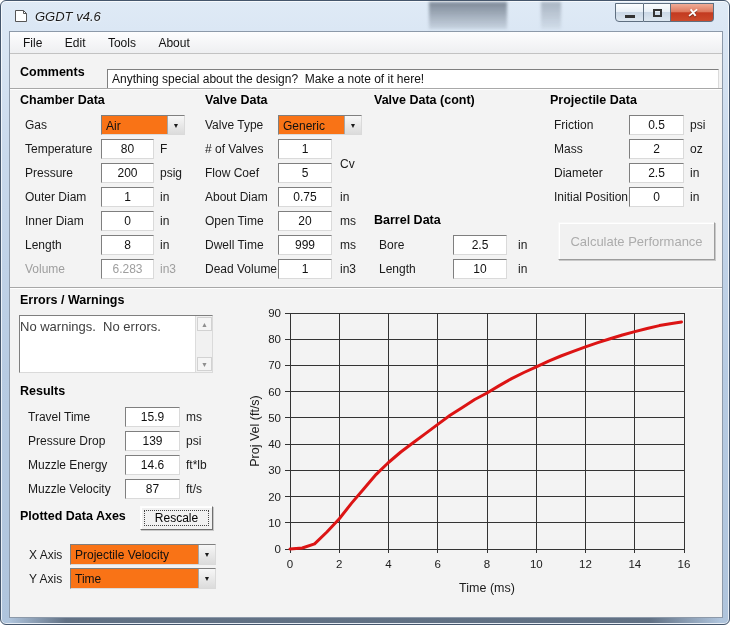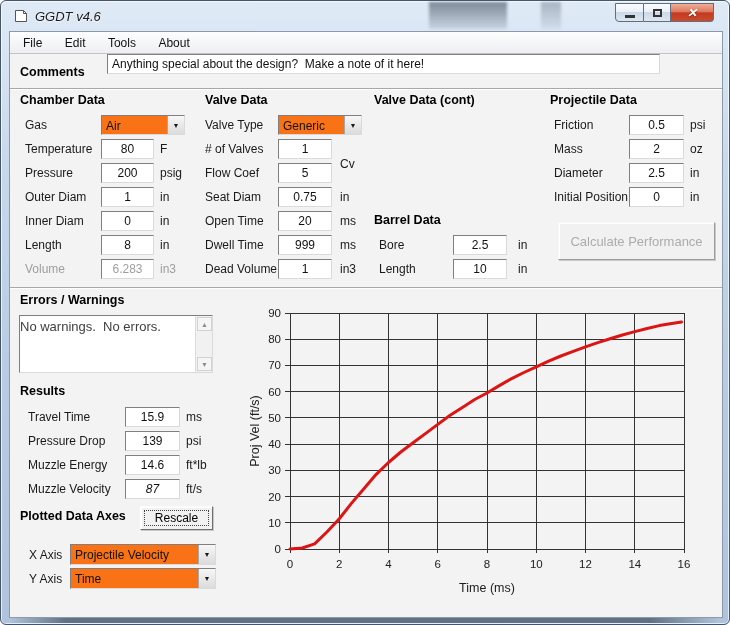--- a/index.html
+++ b/index.html
@@ -91,21 +91,21 @@
 
   <div class="client">
     <div class="menubar">
       <span class="menu-item">File</span>
       <span class="menu-item">Edit</span>
       <span class="menu-item">Tools</span>
       <span class="menu-item">About</span>
     </div>
 
     <span class="hdr" style="left:10px;top:33px">Comments</span>
-    <input class="tin left" style="left: 97px; top: 22px; width: 553px;" value="Anything special about the design?  Make a note of it here!">
+    <input class="tin left" style="left: 97px; top: 37px; width: 612px;" value="Anything special about the design?  Make a note of it here!">
 
     <div class="sep" style="top:56px"></div>
 
     <span class="hdr" style="left:10px;top:61px">Chamber Data</span>
     <span class="hdr" style="left:195px;top:61px">Valve Data</span>
     <span class="hdr" style="left:364px;top:61px">Valve Data (cont)</span>
     <span class="hdr" style="left:540px;top:61px">Projectile Data</span>
 
     <span class="lbl" style="left:15px;top:86px">Gas</span>
     <div class="combo" style="left:91px;top:83px;width:84px">
@@ -134,21 +134,21 @@
     <span class="lbl" style="left:195px;top:86px">Valve Type</span>
     <div class="combo" style="left:268px;top:83px;width:84px">
       <span class="combo-text">Generic</span>
       <span class="combo-btn">▼</span>
     </div>
     <span class="lbl" style="left:195px;top:110px"># of Valves</span>
     <input class="tin" style="left: 268px; top: 107px; width: 54px;" value="1">
     <span class="lbl" style="left:195px;top:134px">Flow Coef</span>
     <input class="tin" style="left: 268px; top: 131px; width: 54px;" value="5">
     <span class="lbl" style="left:330px;top:125px">Cv</span>
-    <span class="lbl" style="left:195px;top:158px">Seat Diam</span>
+    <span class="lbl" style="left:195px;top:158px">About Diam</span>
     <input class="tin" style="left: 268px; top: 155px; width: 54px;" value="0.75">
     <span class="lbl" style="left:330px;top:158px">in</span>
     <span class="lbl" style="left:195px;top:182px">Open Time</span>
     <input class="tin" style="left: 268px; top: 179px; width: 54px;" value="20">
     <span class="lbl" style="left:330px;top:182px">ms</span>
     <span class="lbl" style="left:195px;top:206px">Dwell Time</span>
     <input class="tin" style="left: 268px; top: 203px; width: 54px;" value="999">
     <span class="lbl" style="left:330px;top:206px">ms</span>
     <span class="lbl" style="left:195px;top:230px">Dead Volume</span>
     <input class="tin" style="left: 268px; top: 227px; width: 54px;" value="1">
@@ -192,21 +192,21 @@
     <span class="lbl" style="left:18px;top:378px">Travel Time</span>
     <input class="tin" style="left: 115px; top: 375px; width: 55px;" value="15.9">
     <span class="lbl" style="left:176px;top:378px">ms</span>
     <span class="lbl" style="left:18px;top:402px">Pressure Drop</span>
     <input class="tin" style="left: 115px; top: 399px; width: 55px;" value="139">
     <span class="lbl" style="left:176px;top:402px">psi</span>
     <span class="lbl" style="left:18px;top:426px">Muzzle Energy</span>
     <input class="tin" style="left: 115px; top: 423px; width: 55px;" value="14.6">
     <span class="lbl" style="left:176px;top:426px">ft*lb</span>
     <span class="lbl" style="left:18px;top:450px">Muzzle Velocity</span>
-    <input class="tin" style="left: 115px; top: 447px; width: 55px; font-style: italic;" value="87">
+    <input class="tin" style="left: 115px; top: 447px; width: 55px;" value="87">
     <span class="lbl" style="left:176px;top:450px">ft/s</span>
 
     <span class="hdr" style="left:10px;top:477px">Plotted Data Axes</span>
     <div class="btn focused" style="left:130px;top:474px;width:73px;height:24px">Rescale</div>
     <span class="lbl" style="left:19px;top:516px">X Axis</span>
     <div class="combo" style="left:60px;top:512px;width:146px;height:21px">
       <span class="combo-text">Projectile Velocity</span>
       <span class="combo-btn">▼</span>
     </div>
     <span class="lbl" style="left:19px;top:540px">Y Axis</span>

